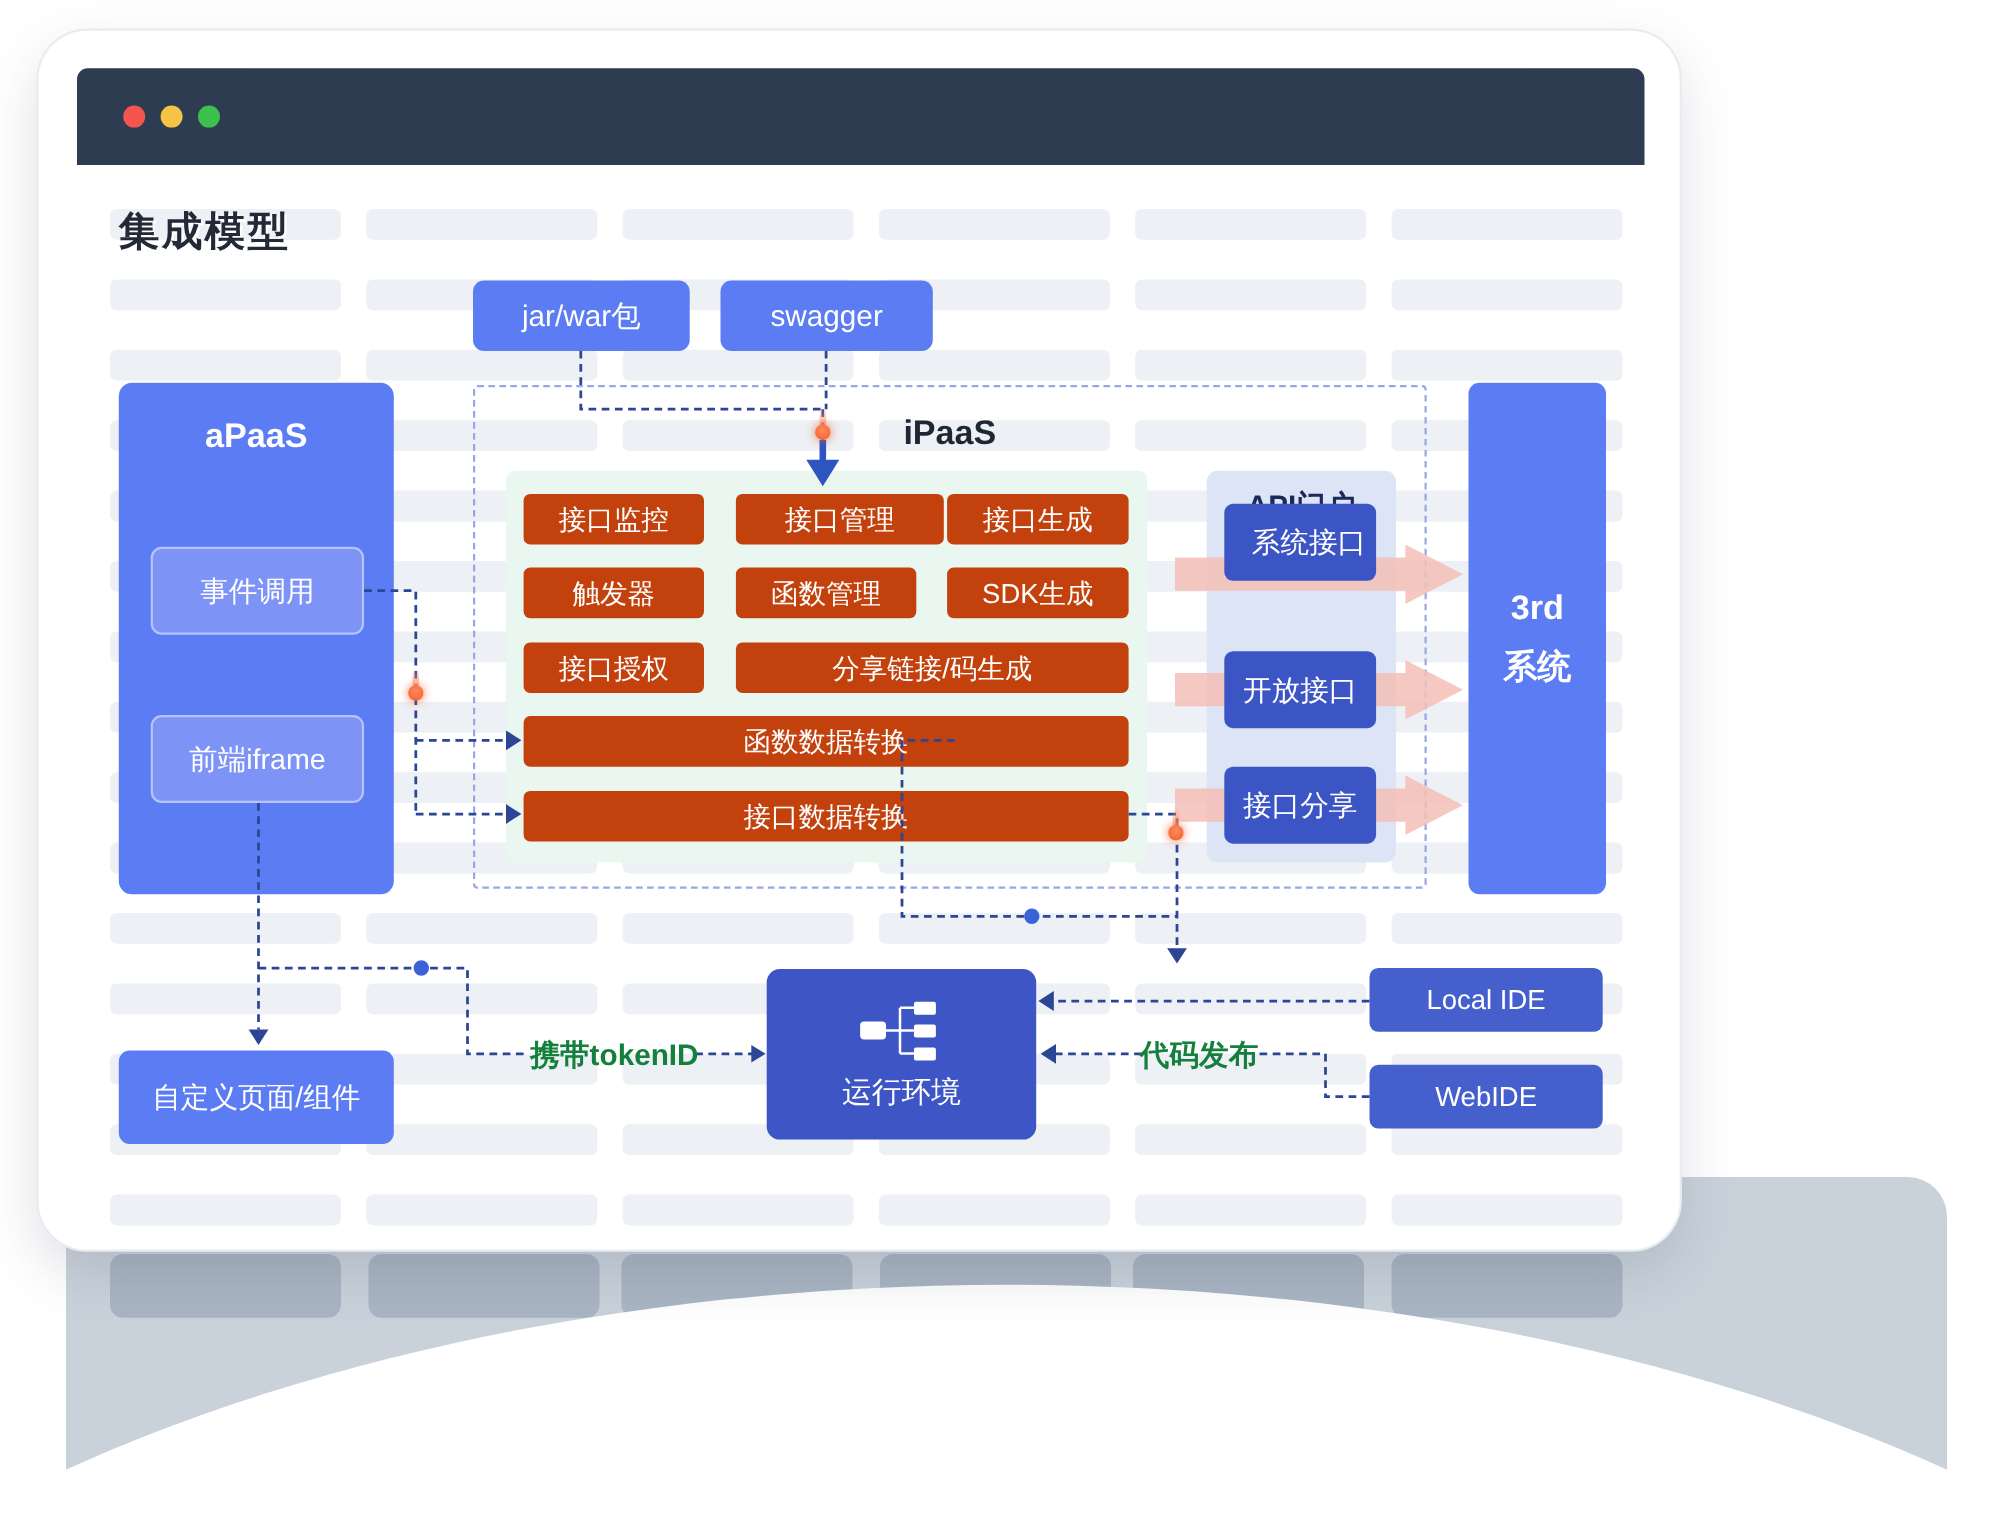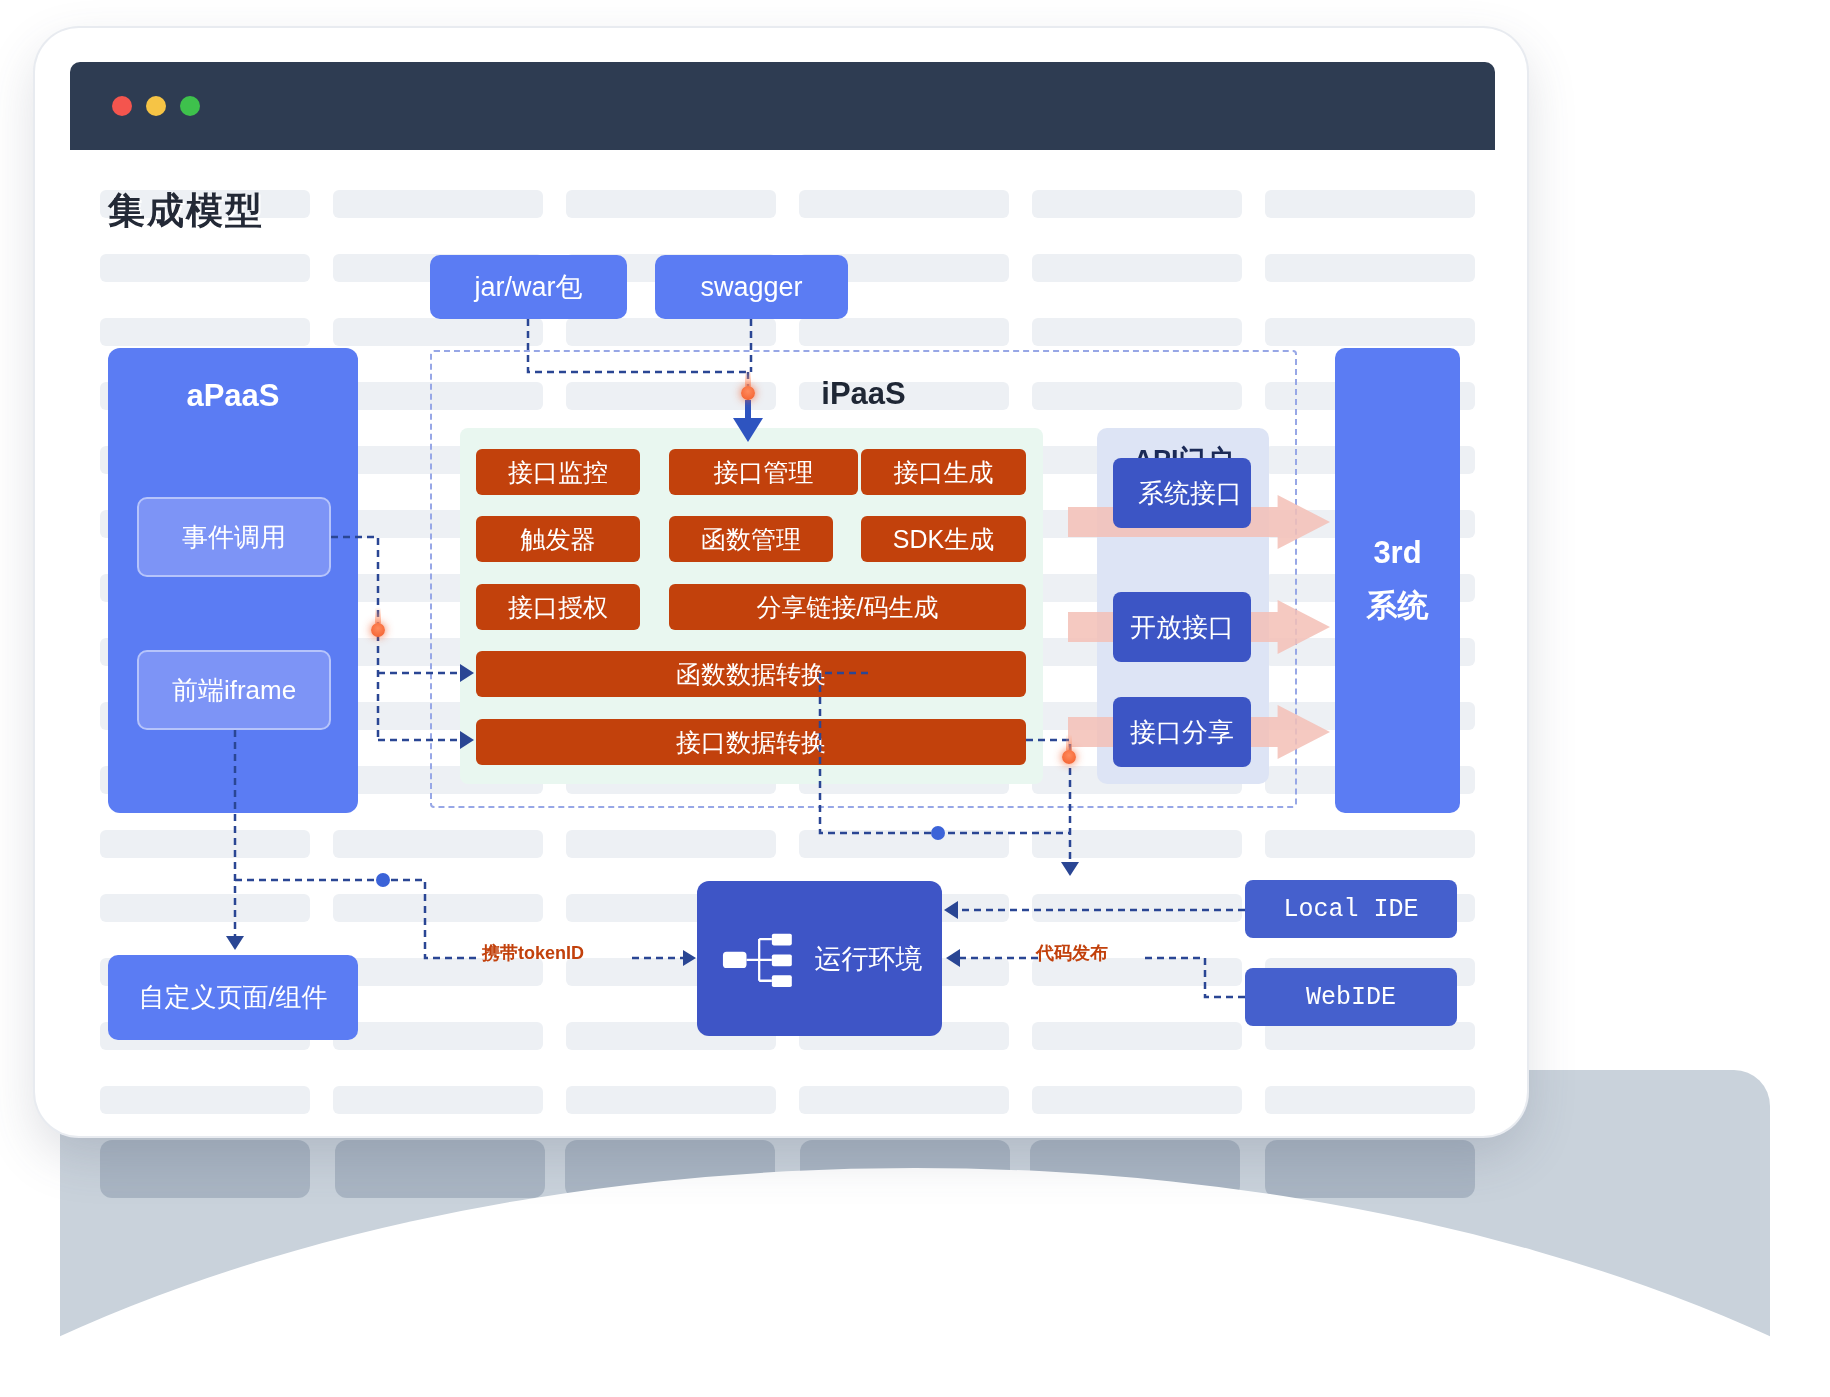--- a/index.html
+++ b/index.html
@@ -69,30 +69,30 @@
   #d1 { top:458px;padding-left:16px; } #d2 { top:592px; } #d3 { top:697px; }
 
   .third { left:1335px; top:348px; width:125px; height:465px; border-radius:10px; background:#5b7cf3;
            display:flex; flex-direction:column; align-items:center; justify-content:center; gap:14px;
            color:#fff; font-size:31px; font-weight:bold; }
   .third span { position:static; }
 
   .custom-page { left:108px; top:955px; width:250px; height:85px; border-radius:10px; font-size:26px; }
 
   .runtime { left:697px; top:881px; width:245px; height:155px; border-radius:12px; background:#3e55c6;
-             display:flex; flex-direction:row; align-items:center; justify-content:center; gap:10px;
+             display:flex; flex-direction:column; align-items:center; justify-content:center; gap:10px;
              color:#fff; font-size:27px; }
   .runtime svg { position:static; }
   .runtime .rt-label { position:static; }
 
   .ide { left:1245px; width:212px; height:58px; border-radius:8px; background:#4560cd; color:#fff;
-         font-size:25px; display:flex; align-items:center; justify-content:center;font-family:Liberation Mono, monospace; }
+         font-size:25px; display:flex; align-items:center; justify-content:center; }
   #ide-local { top:880px; } #ide-web { top:968px; }
 
-  .flow-label { font-size:18px; font-weight:bold; color:#c2410c; }
+  .flow-label { font-size:27px; font-weight:bold; color:#15803d; }
   #lbl-token { left:482px; top:941px; }
   #lbl-publish { left:1036px; top:941px; }
 
   .overlay { left:0; top:0; pointer-events:none; }
 
   .junction { width:14px; height:14px; border-radius:50%; background:#3b63d8; }
   .flow-dot { width:14px; height:32px; }
   .flow-dot::before { content:""; position:absolute; left:4px; top:0; width:6px; height:18px; border-radius:3px;
                       background:linear-gradient(to bottom, rgba(255,150,110,0), rgba(255,150,110,0.85)); }
   .flow-dot::after { content:""; position:absolute; left:0; top:16px; width:14px; height:14px; border-radius:50%;

